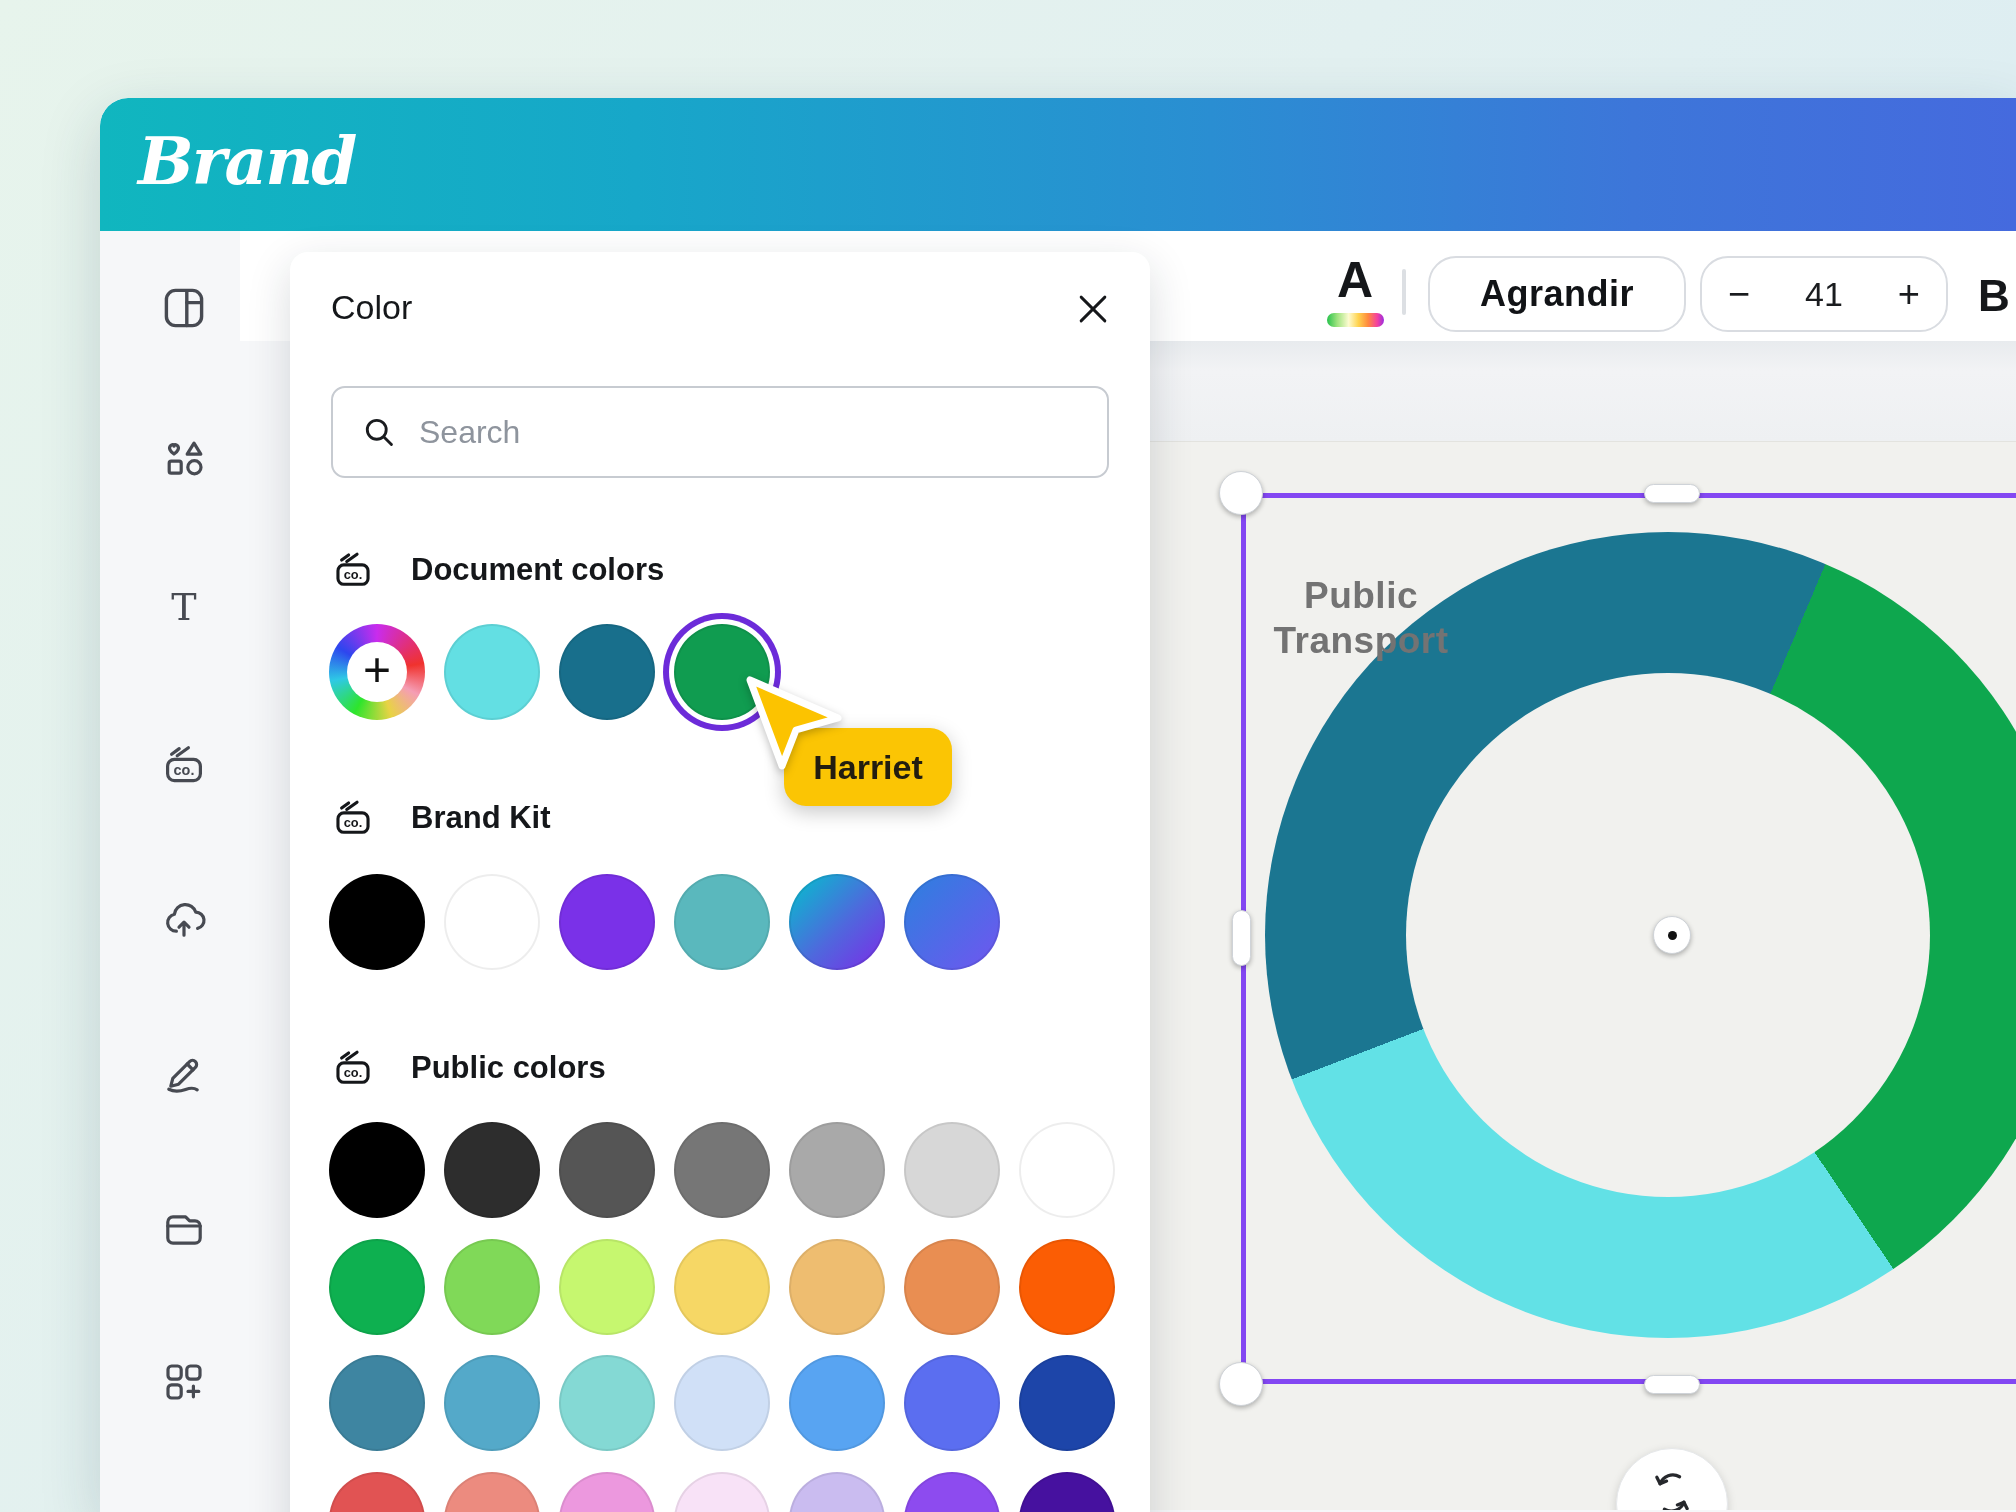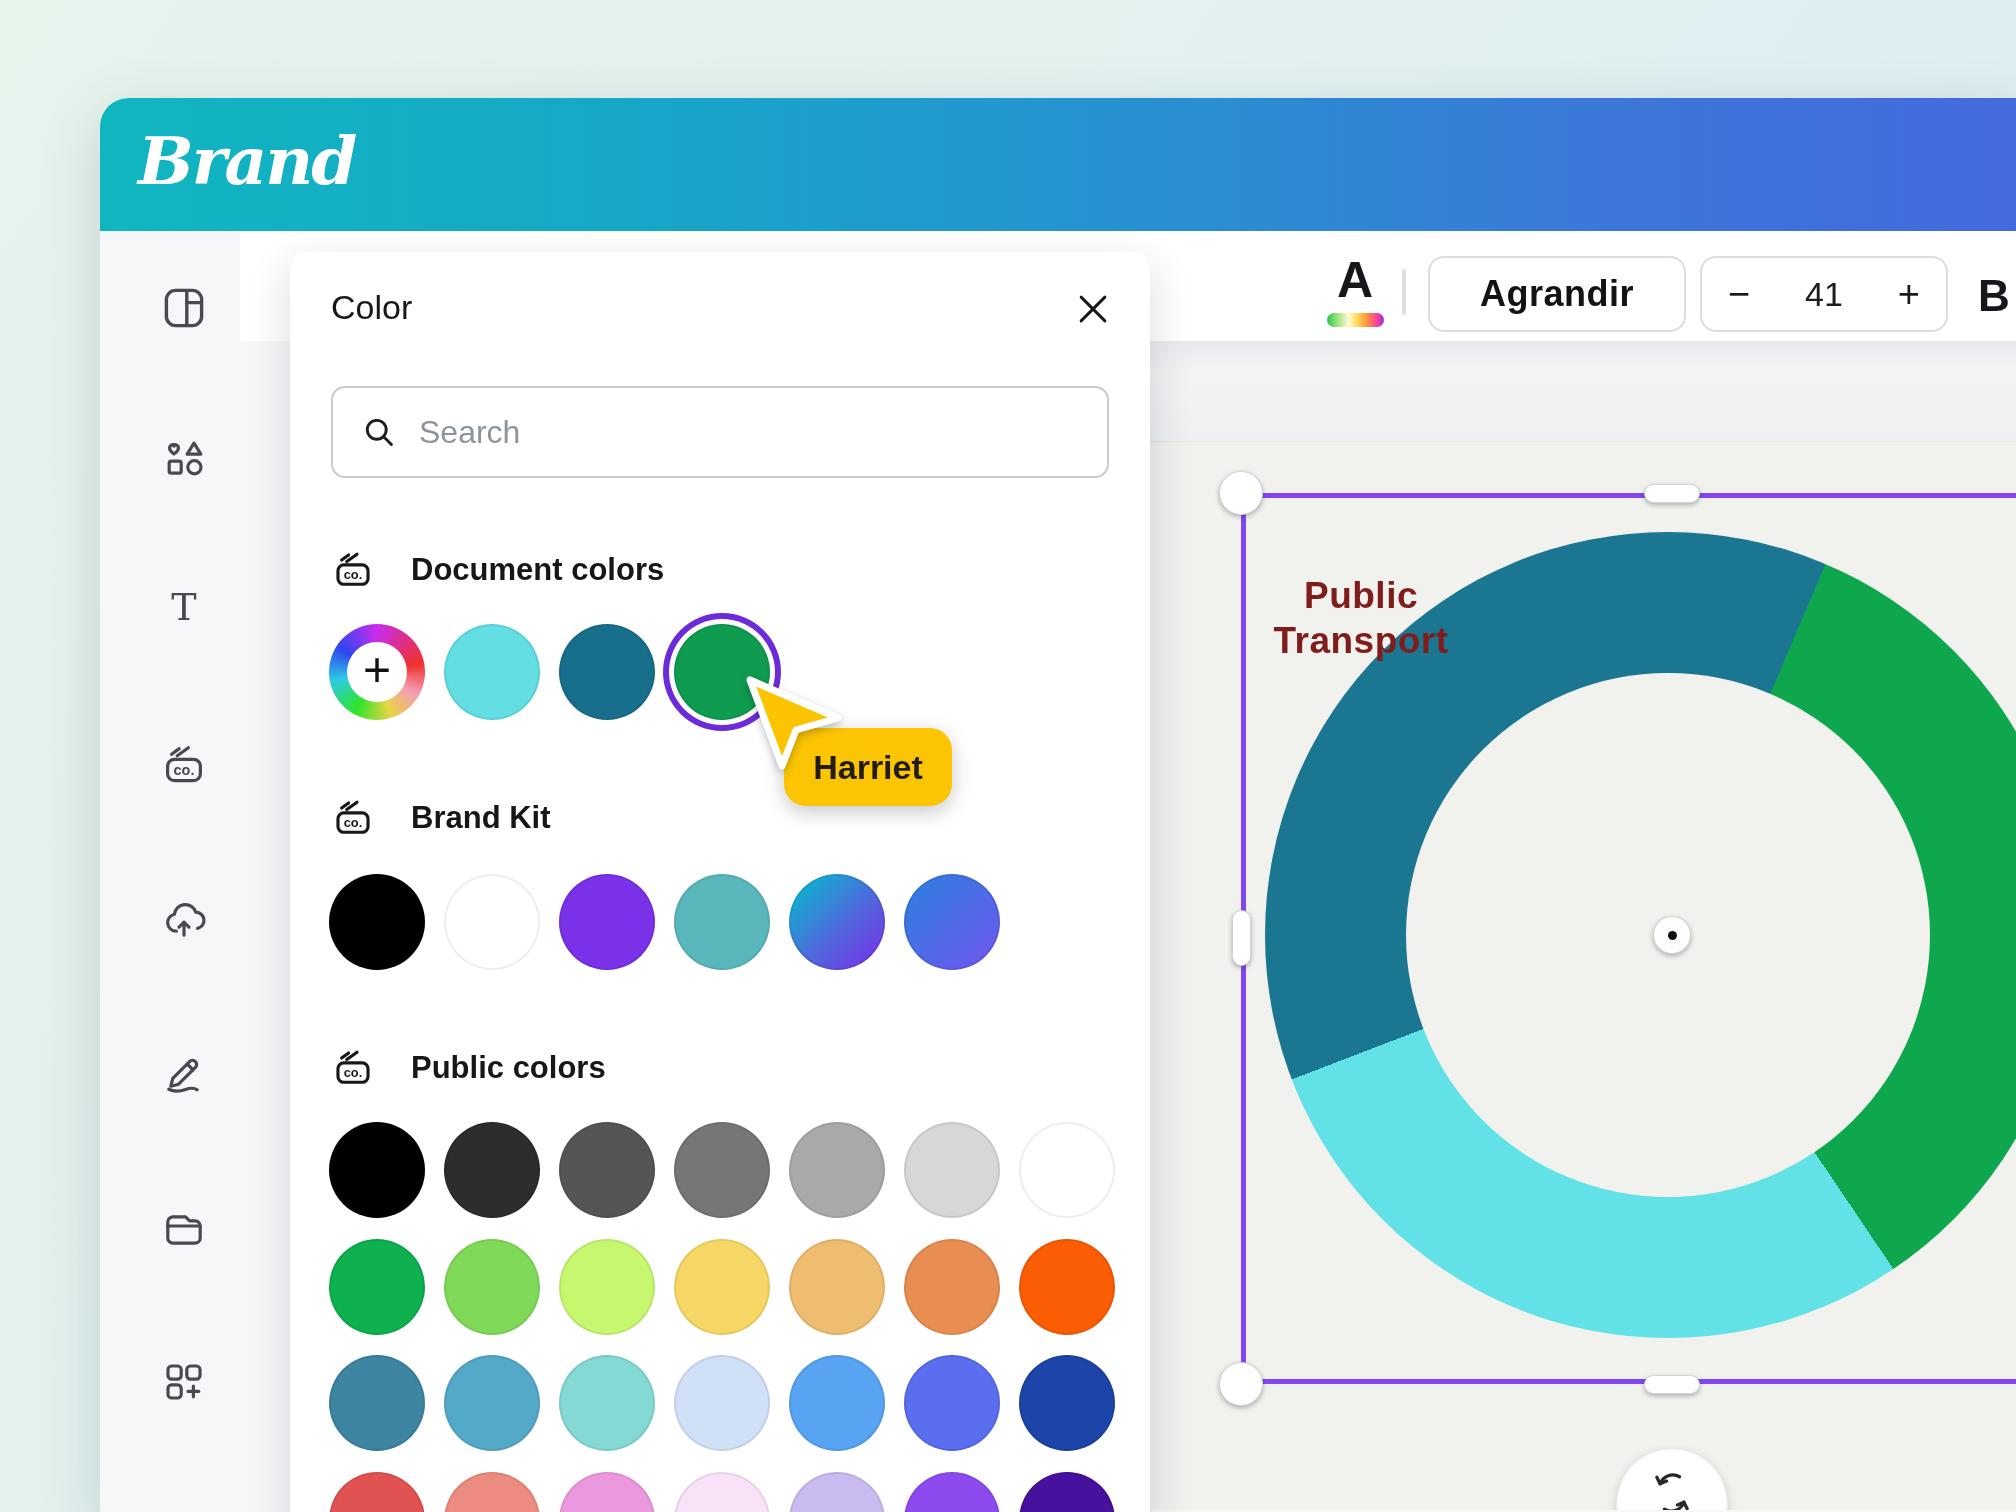--- a/index.html
+++ b/index.html
@@ -21,37 +21,37 @@
   
   .side-icon{position:absolute;left:60px;width:48px;height:48px;}
   .side-icon svg{display:block;}
   
   .toolbar{position:absolute;left:140px;top:133px;width:1776px;height:110px;background:#ffffff;}
   .tool-a{position:absolute;left:1080px;top:20px;width:70px;height:76px;text-align:center;cursor:pointer;}
   .tool-a .glyph{font-size:50px;font-weight:700;color:#15171a;line-height:58px;}
   .tool-a .rainbow{position:absolute;left:7px;top:62px;width:57px;height:14px;border-radius:8px;
     background:linear-gradient(90deg,#27c24c 0%,#9fe37f 18%,#fdfbd0 38%,#ffd34e 55%,#ff8a3e 72%,#f4419f 88%,#9b2ee0 100%);}
   .tool-divider{position:absolute;left:1162px;top:38px;width:4px;height:46px;border-radius:2px;background:#dcdfe3;}
-  .tool-btn{position:absolute;top:125px;height:76px;border:2px solid #d9dce1;border-radius:16px;background:#fff;
+  .tool-btn{position:absolute;top:125px;height:76px;border:2px solid #d9dce1;border-radius:28px;background:#fff;
     box-sizing:border-box;display:flex;align-items:center;justify-content:center;cursor:pointer;}
   .font-btn{left:1188px;top:25px;width:258px;}
   .font-btn span{font-size:36px;font-weight:800;color:#111316;letter-spacing:.5px;}
   .size-box{left:1460px;top:25px;width:248px;justify-content:space-between;padding:0 26px;}
   .size-box .stepper{font-size:38px;color:#1a1c1f;font-weight:500;line-height:1;cursor:pointer;}
   .size-box .value{font-size:34px;color:#1a1c1f;}
   .tool-bold{position:absolute;left:1738px;top:40px;font-size:44px;font-weight:800;color:#15171a;cursor:pointer;}
   
   .canvas-area{position:absolute;left:190px;top:243px;width:1726px;height:1169px;overflow:hidden;
     background:#f1f1ee;}
   .ws-gap{position:absolute;left:0;top:0;width:100%;height:100px;
     background:linear-gradient(180deg,#e8ebee 0%,#f2f3f5 30%,#eef0f2 100%);}
   .page{position:absolute;left:0;top:100px;width:100%;height:1069px;background:#f1f1ee;border-top:1px solid #e3e3df;}
   .donut{position:absolute;left:975px;top:191px;width:806px;height:806px;border-radius:50%;}
   .donut-hole{position:absolute;left:141px;top:141px;width:524px;height:524px;border-radius:50%;background:#f1f1ee;}
-  .chart-label{position:absolute;color:#7f1d1d;font-weight:800;text-align:center;letter-spacing:.5px;white-space:pre-line;}
+  .chart-label{position:absolute;color:#737373;font-weight:800;text-align:center;letter-spacing:.5px;white-space:pre-line;}
   .label-pt{left:901px;top:232px;width:340px;font-size:37px;line-height:45px;}
   .label-drv{left:1042px;top:988px;width:300px;font-size:39px;}
   .selection{position:absolute;left:951px;top:152px;width:1200px;height:891px;
     border:5px solid #8347f2;box-sizing:border-box;}
   .handle{position:absolute;background:#fff;border:1.5px solid #cfd3d8;box-shadow:0 2px 5px rgba(0,0,0,.28);box-sizing:border-box;}
   .h-corner{width:44px;height:44px;border-radius:50%;}
   .h-pill-h{width:56px;height:19px;border-radius:10px;}
   .h-pill-v{width:19px;height:56px;border-radius:10px;}
   .h-center{width:38px;height:38px;border-radius:50%;display:flex;align-items:center;justify-content:center;}
   .h-center i{width:9px;height:9px;border-radius:50%;background:#111;}

